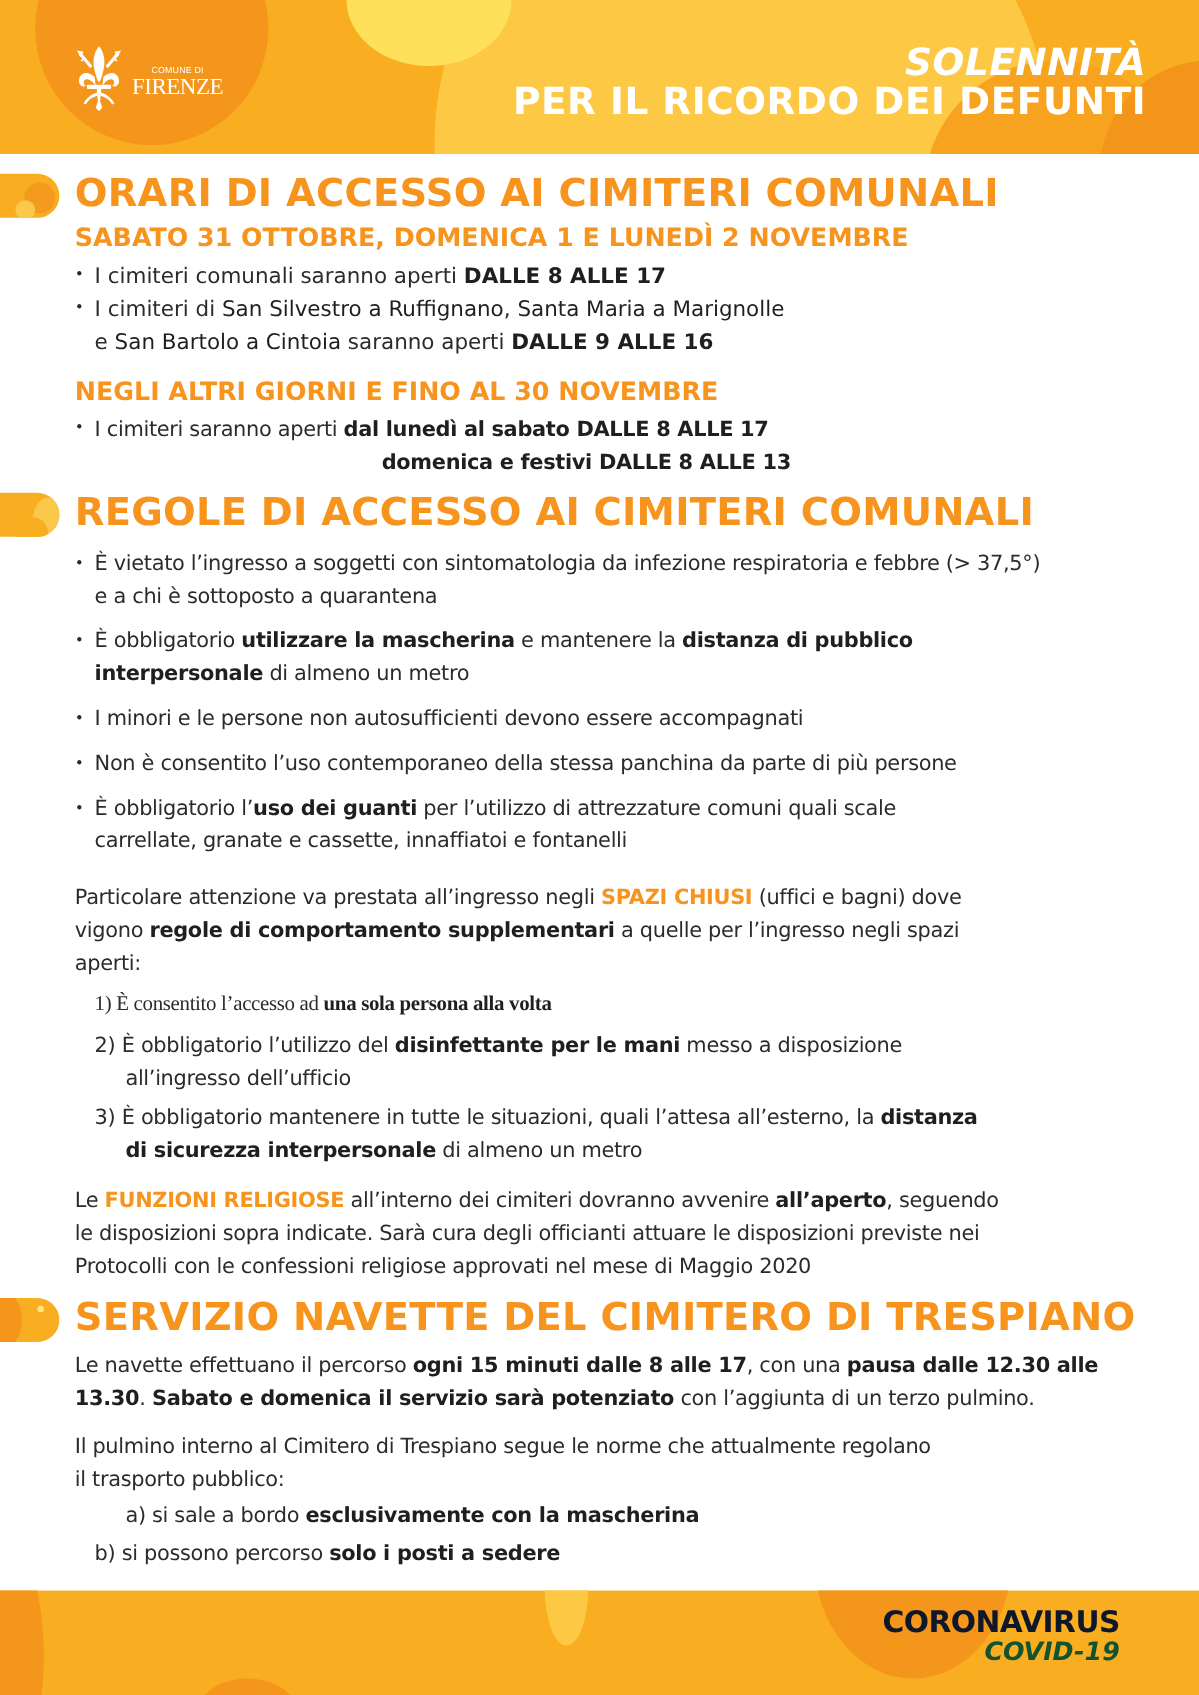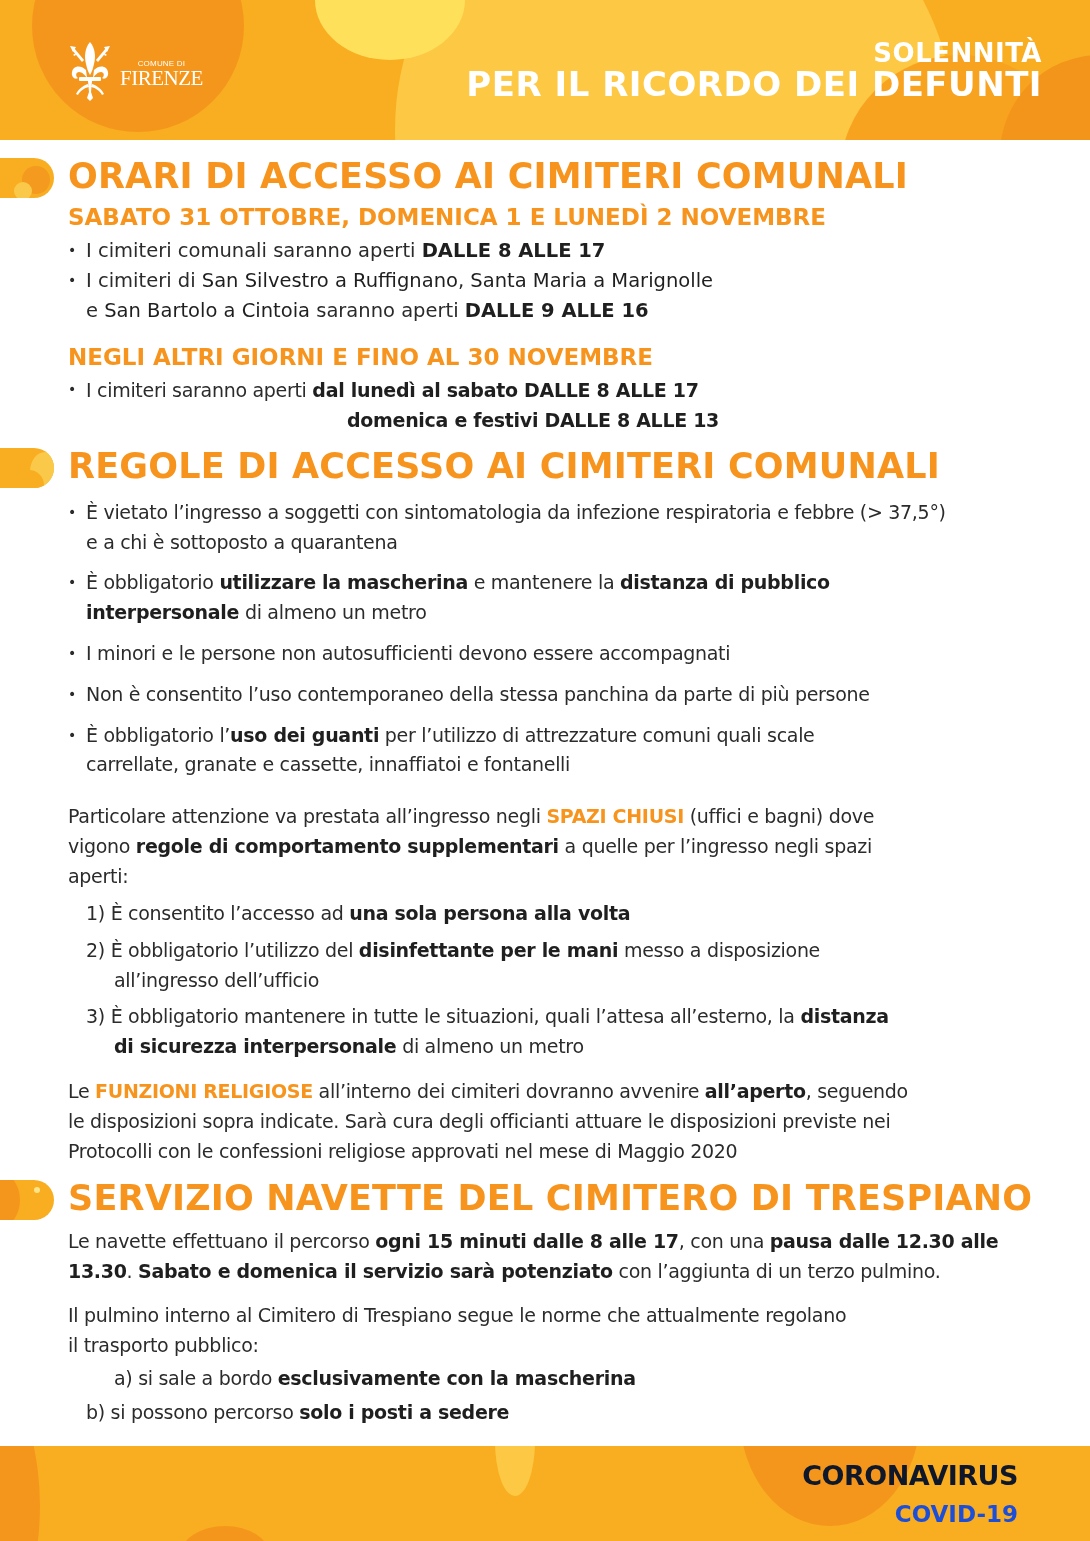--- a/index.html
+++ b/index.html
@@ -21,21 +21,21 @@
     .logo { position: absolute; left: 64px; top: 40px; display: flex; align-items: center; gap: 4px; }
     .logo svg { width: 52px; height: 62px; }
     .logo-text { display: flex; flex-direction: column; color: #fff; line-height: 1; margin-top: 6px; }
     .logo-small { font-family: "Liberation Sans", sans-serif; font-size: 8px; letter-spacing: 0.2px; text-align: center; }
     .logo-big { font-family: "Liberation Serif", serif; font-size: 21px; letter-spacing: -0.5px; }
 
     .header-title {
       position: absolute; right: 48px; top: 40px; text-align: right; color: #fff;
       font-family: "DejaVu Sans", sans-serif; font-weight: bold; line-height: 1.05;
     }
-    .header-title .l1 { font-size: 26px; letter-spacing: 0.5px; }
+    .header-title .l1 { font-size: 34px; letter-spacing: 0.5px; font-style: italic; }
     .header-title .l2 { font-size: 34px; letter-spacing: 0.5px; }
 
     
     .sec-tab {
       position: absolute; left: 0; width: 54px; height: 40px;
       background: #f9ae21; border-radius: 0 20px 20px 0; overflow: hidden;
     }
     .sec-tab .dot1 { position: absolute; border-radius: 50%; }
     .h1 {
       position: absolute; left: 68px; color: #f7941d; font-weight: bold;
@@ -63,21 +63,21 @@
     .footer .circ { position: absolute; border-radius: 50%; }
     .footer .f1 { left: -180px; top: -120px; width: 220px; height: 360px; background: #f5961c; }
     .footer .f2 { left: 495px; top: -60px; width: 40px; height: 110px; background: #fdc843; }
     .footer .f3 { left: 740px; top: -140px; width: 180px; height: 220px; background: #f5961c; }
     .footer .f4 { left: 180px; top: 80px; width: 90px; height: 60px; background: #f5961c; }
     .footer-title {
       position: absolute; right: 72px; top: 16px; text-align: right; line-height: 1;
       font-family: "DejaVu Sans", sans-serif; font-weight: bold;
     }
     .footer-title .ft1 { color: #0f172a; font-size: 27px; letter-spacing: -0.5px; }
-    .footer-title .ft2 { color: #1d4ed8; font-size: 23px; letter-spacing: 0; margin-top: 14px; }
+    .footer-title .ft2 { color: #14532d; font-size: 23px; letter-spacing: 0; margin-top: 2px; font-style: italic; }
   </style>
 </head>
 <body>
 
 <div class="header">
   <div class="circ c1"></div>
   <div class="circ c2"></div>
   <div class="circ c3"></div>
   <div class="circ c4"></div>
   <div class="circ c5"></div>
@@ -173,21 +173,21 @@
 <div class="txt condensed" style="left:86px;top:749px;">carrellate, granate e cassette, innaffiatoi e fontanelli</div>
 
 <div class="txt condensed" style="left:68px;top:801px;">
   <span>Particolare attenzione va prestata all’ingresso negli </span><span class="orange">SPAZI CHIUSI</span><span> (uffici e bagni) dove</span>
 </div>
 <div class="txt condensed" style="left:68px;top:831px;">
   <span>vigono </span><b>regole di comportamento supplementari</b><span> a quelle per l’ingresso negli spazi</span>
 </div>
 <div class="txt condensed" style="left:68px;top:861px;">aperti:</div>
 
-<div class="txt condensed" style="left:86px;top:898px;">
+<div class="txt condensed" style="left:86px;top:898px;font-family:Liberation Serif, serif;">
   <span>1) È consentito l’accesso ad </span><b>una sola persona alla volta</b>
 </div>
 <div class="txt condensed" style="left:86px;top:935px;">
   <span>2) È obbligatorio l’utilizzo del </span><b>disinfettante per le mani</b><span> messo a disposizione</span>
 </div>
 <div class="txt condensed" style="left:114px;top:965px;">all’ingresso dell’ufficio</div>
 <div class="txt condensed" style="left:86px;top:1001px;">
   <span>3) È obbligatorio mantenere in tutte le situazioni, quali l’attesa all’esterno, la </span><b>distanza</b>
 </div>
 <div class="txt condensed" style="left:114px;top:1031px;">

